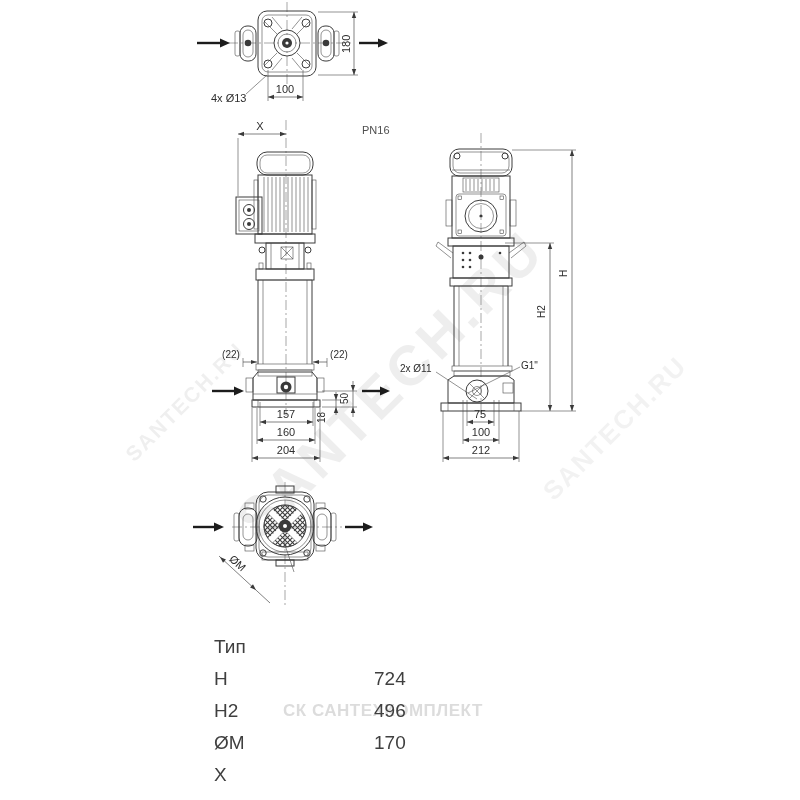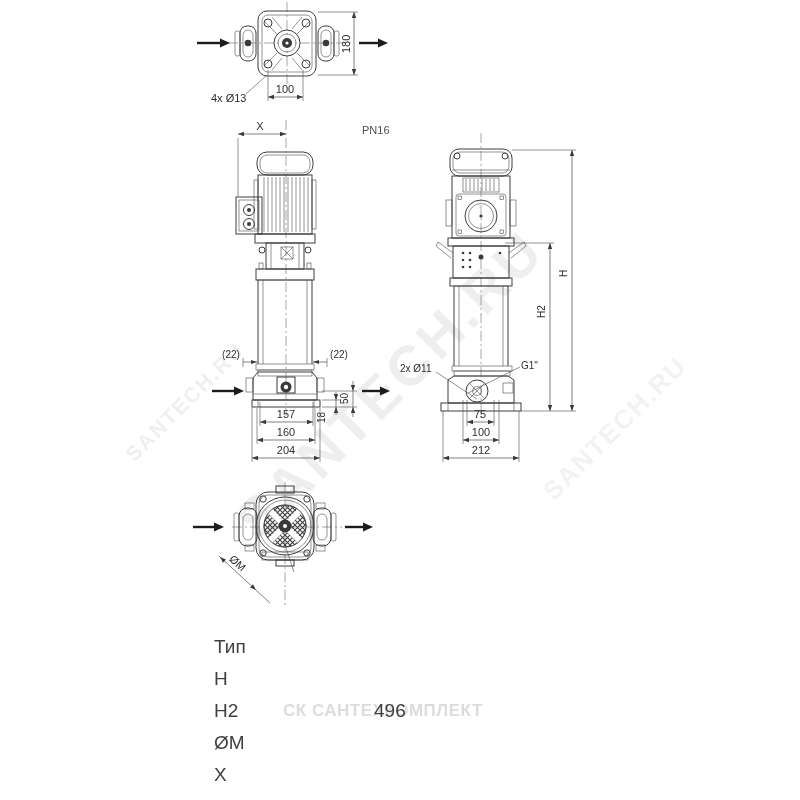--- a/index.html
+++ b/index.html
@@ -347,26 +347,28 @@
       <text class="dt" transform="translate(235,566) rotate(42)" text-anchor="middle">ØM</text>
     </g>
   </svg>
 
   <div class="dim-table">
     <div class="tr">
       <span>Тип</span>
     </div>
     <div class="tr">
       <span>H</span>
+      <span>724</span>
     </div>
     <div class="tr">
       <span>H2</span>
       <span>496</span>
     </div>
     <div class="tr">
       <span>ØM</span>
+      <span>170</span>
     </div>
     <div class="tr">
       <span>X</span>
     </div>
   </div>
 
 </div>
 
 </body></html>

